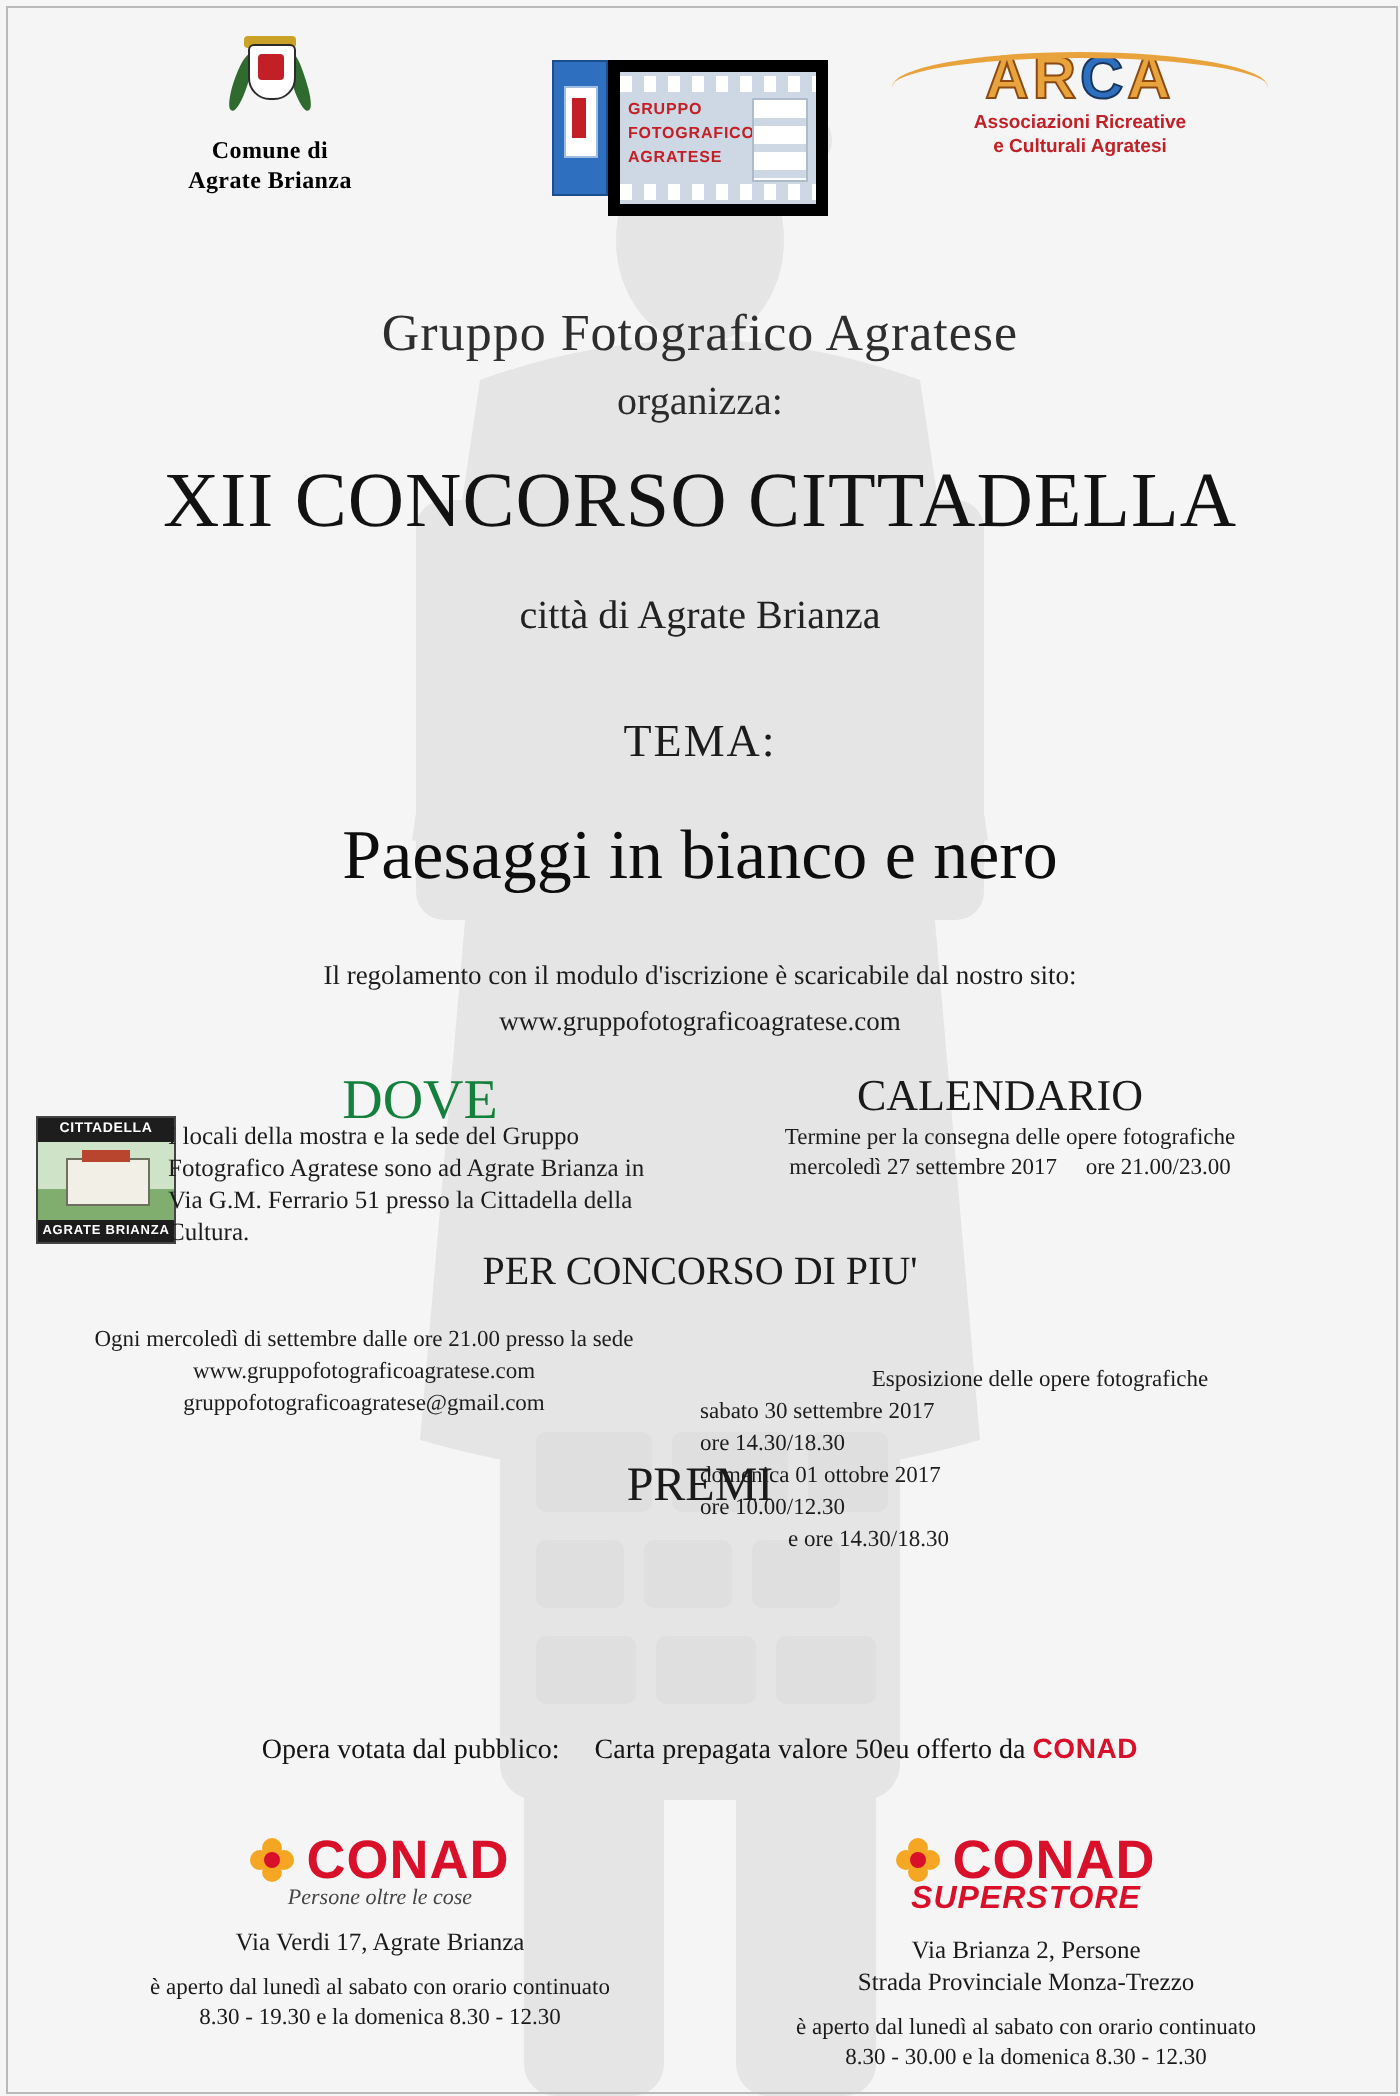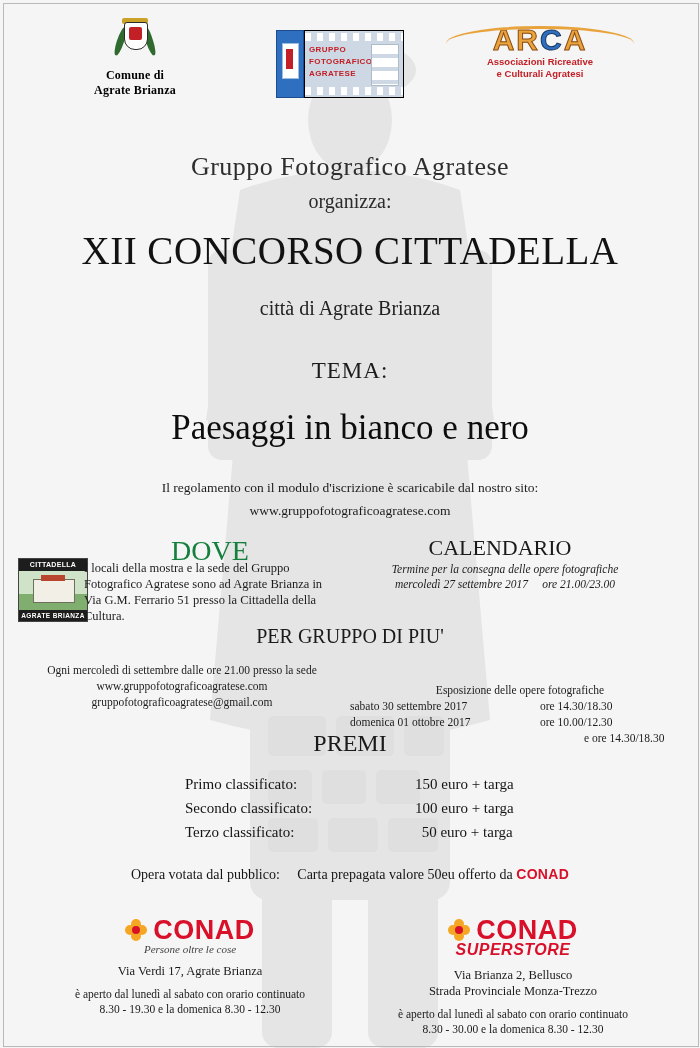--- a/index.html
+++ b/index.html
@@ -110,21 +110,21 @@
   .gfa-book:after {
     content: "";
     position: absolute; left: 9px; top: 18px;
     width: 7px; height: 20px;
     background: #c22026;
   }
   .gfa-film {
     position: absolute; left: 28px; top: 0;
     width: 98px; height: 66px;
     background: #cdd8e4;
-    border: 1px solid #000000;
+    border: 6px solid #000000;
   }
   .gfa-film .sprock {
     position: absolute; left: 0; width: 98px; height: 8px;
     background: repeating-linear-gradient(to right, #ffffff 0 6px, #cdd8e4 6px 12px);
   }
   .gfa-film .sprock.top { top: 2px; }
   .gfa-film .sprock.bot { bottom: 2px; }
   .gfa-text {
     position: absolute; left: 4px; top: 13px;
     width: 62px;
@@ -284,21 +284,20 @@
     font-size: 12.5px;
     line-height: 16px;
     color: #1c1c1c;
   }
   .cal-body {
     position: absolute; left: 360px; top: 562px; width: 290px;
     text-align: center;
     font-size: 11.5px;
     line-height: 15px;
     color: #1c1c1c;
-    font-style: italic;
   }
 
   .h-saperne {
     position: absolute; left: 0; top: 625px; width: 700px;
     text-align: center;
     font-size: 20px;
     color: #1a1a1a;
   }
   .saperne-left {
     position: absolute; left: 22px; top: 662px; width: 320px;
@@ -307,21 +306,21 @@
     line-height: 16px;
     color: #1c1c1c;
   }
   .saperne-right {
     position: absolute; left: 350px; top: 682px; width: 340px;
     font-size: 11.5px;
     line-height: 16px;
     color: #1c1c1c;
   }
   .saperne-right .ttl { text-align: center; }
-  .sr-row { display: flex; }
+  .sr-row { display: flex; flex-direction: column; }
   .sr-row .d { width: 190px; }
   .sr-row .h { width: 140px; }
   .sr-row .h.ind { padding-left: 44px; width: 96px; }
 
   .h-premi {
     position: absolute; left: 0; top: 730px; width: 700px;
     text-align: center;
     font-size: 24px;
     color: #1a1a1a;
   }
@@ -514,21 +513,21 @@
 
     <div class="cal-body">
       <div>Termine per la consegna delle opere fotografiche</div>
       <div>
         <span>mercoledì 27 settembre 2017</span>
         &nbsp;&nbsp;&nbsp;
         <span>ore 21.00/23.00</span>
       </div>
     </div>
 
-    <div class="h-saperne">PER GRUPPO DI PIU'</div>
+    <div class="h-saperne">PER CONCORSO DI PIU'</div>
 
     <div class="saperne-left">
       <div>Ogni mercoledì di settembre  dalle ore 21.00 presso la sede</div>
       <div>www.gruppofotograficoagratese.com</div>
       <div>gruppofotograficoagratese@gmail.com</div>
     </div>
 
     <div class="saperne-right">
       <div class="ttl">Esposizione delle opere fotografiche</div>
       <div class="sr-row">
@@ -540,34 +539,20 @@
         <span class="h">ore 10.00/12.30</span>
       </div>
       <div class="sr-row">
         <span class="d"></span>
         <span class="h ind">e ore 14.30/18.30</span>
       </div>
     </div>
 
     <div class="h-premi">PREMI</div>
 
-    <div class="premi-table">
-      <div class="premi-row">
-        <span class="lbl">Primo classificato:</span>
-        <span class="val">150 euro + targa</span>
-      </div>
-      <div class="premi-row">
-        <span class="lbl">Secondo classificato:</span>
-        <span class="val">100 euro + targa</span>
-      </div>
-      <div class="premi-row">
-        <span class="lbl">Terzo classificato:</span>
-        <span class="val c">50 euro + targa</span>
-      </div>
-    </div>
 
     <div class="opera-row">
       <span>Opera votata dal pubblico:</span>
       &nbsp;&nbsp;&nbsp;
       <span>Carta prepagata valore 50eu offerto da</span>
       <span class="conad-red">CONAD</span>
     </div>
 
     <div class="sponsor left">
       <div class="conad-logo">
@@ -594,21 +579,21 @@
           <i></i>
             <i></i>
             <i></i>
             <i></i>
             <b></b>
         </div>
         <div class="conad-name">CONAD</div>
       </div>
       <div class="conad-super">SUPERSTORE</div>
       <div class="addr">
-        <div>Via Brianza 2, Bellusco</div>
+        <div>Via Brianza 2, Persone</div>
         <div>Strada Provinciale Monza-Trezzo</div>
       </div>
       <div class="hours">
         <div>è aperto dal lunedì al sabato con orario continuato</div>
         <div>8.30 - 30.00 e la domenica  8.30 - 12.30</div>
       </div>
     </div>
 
   </div>
 </div>

